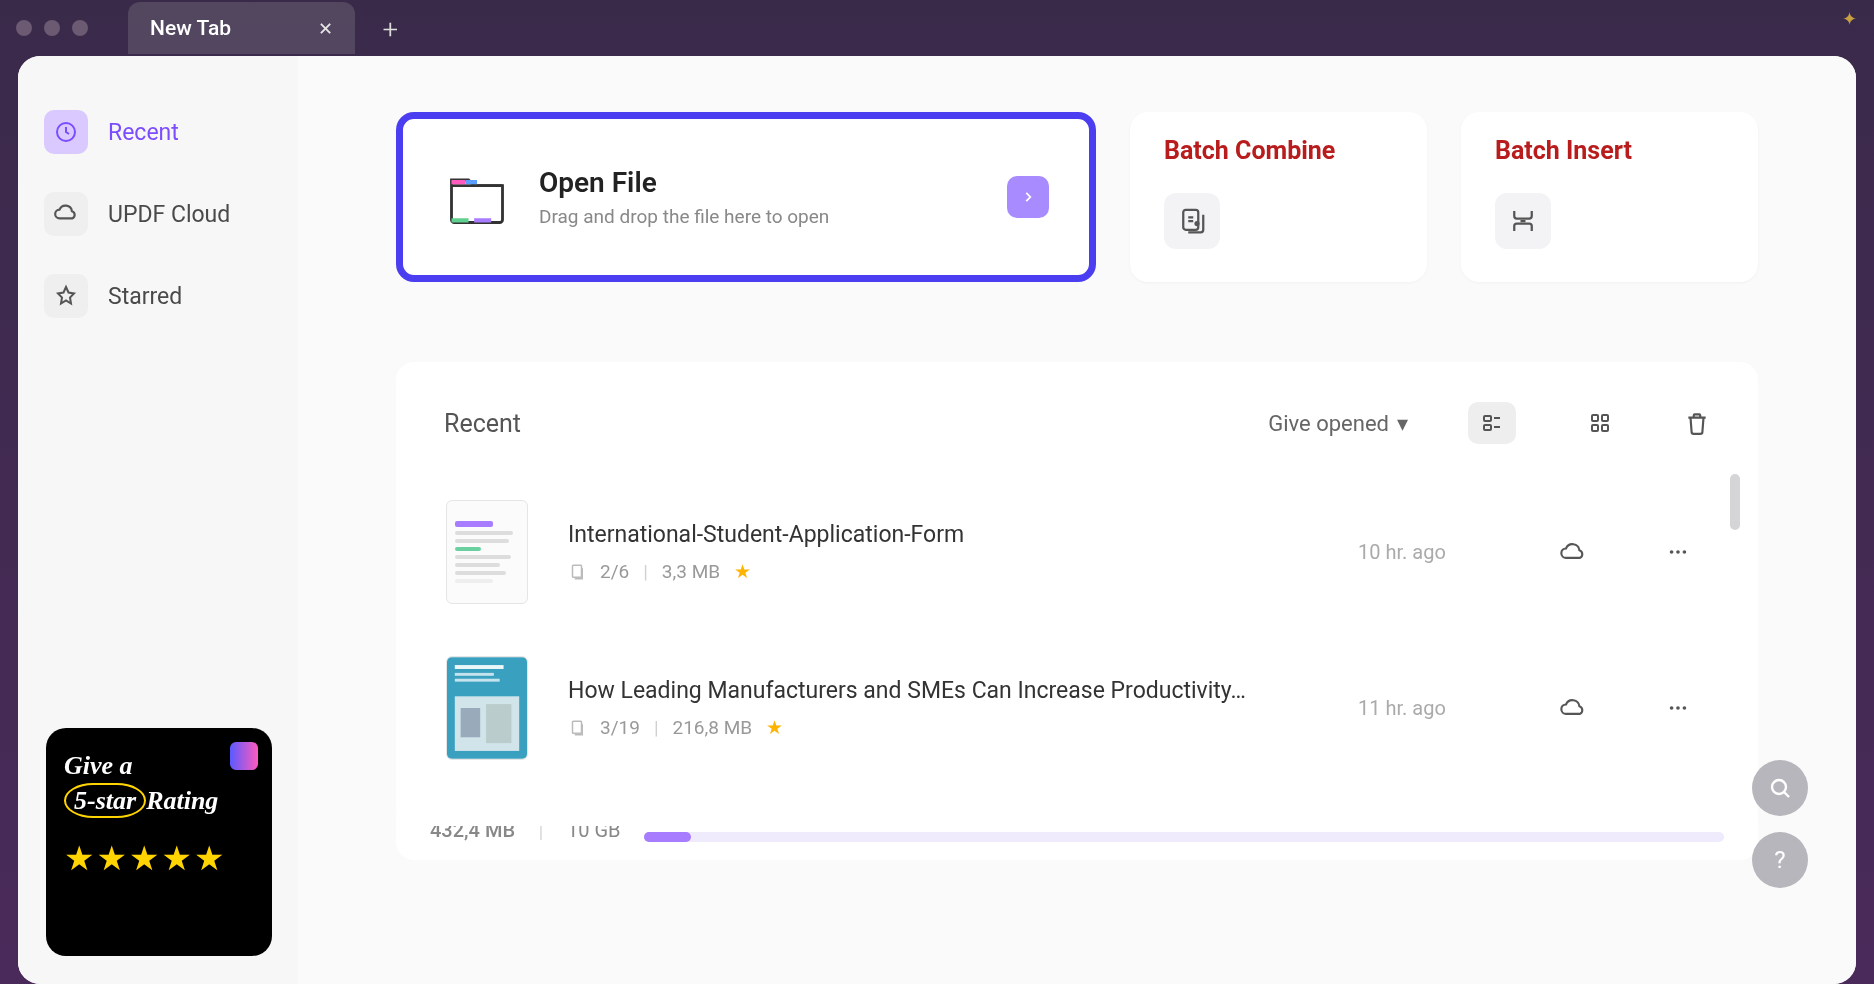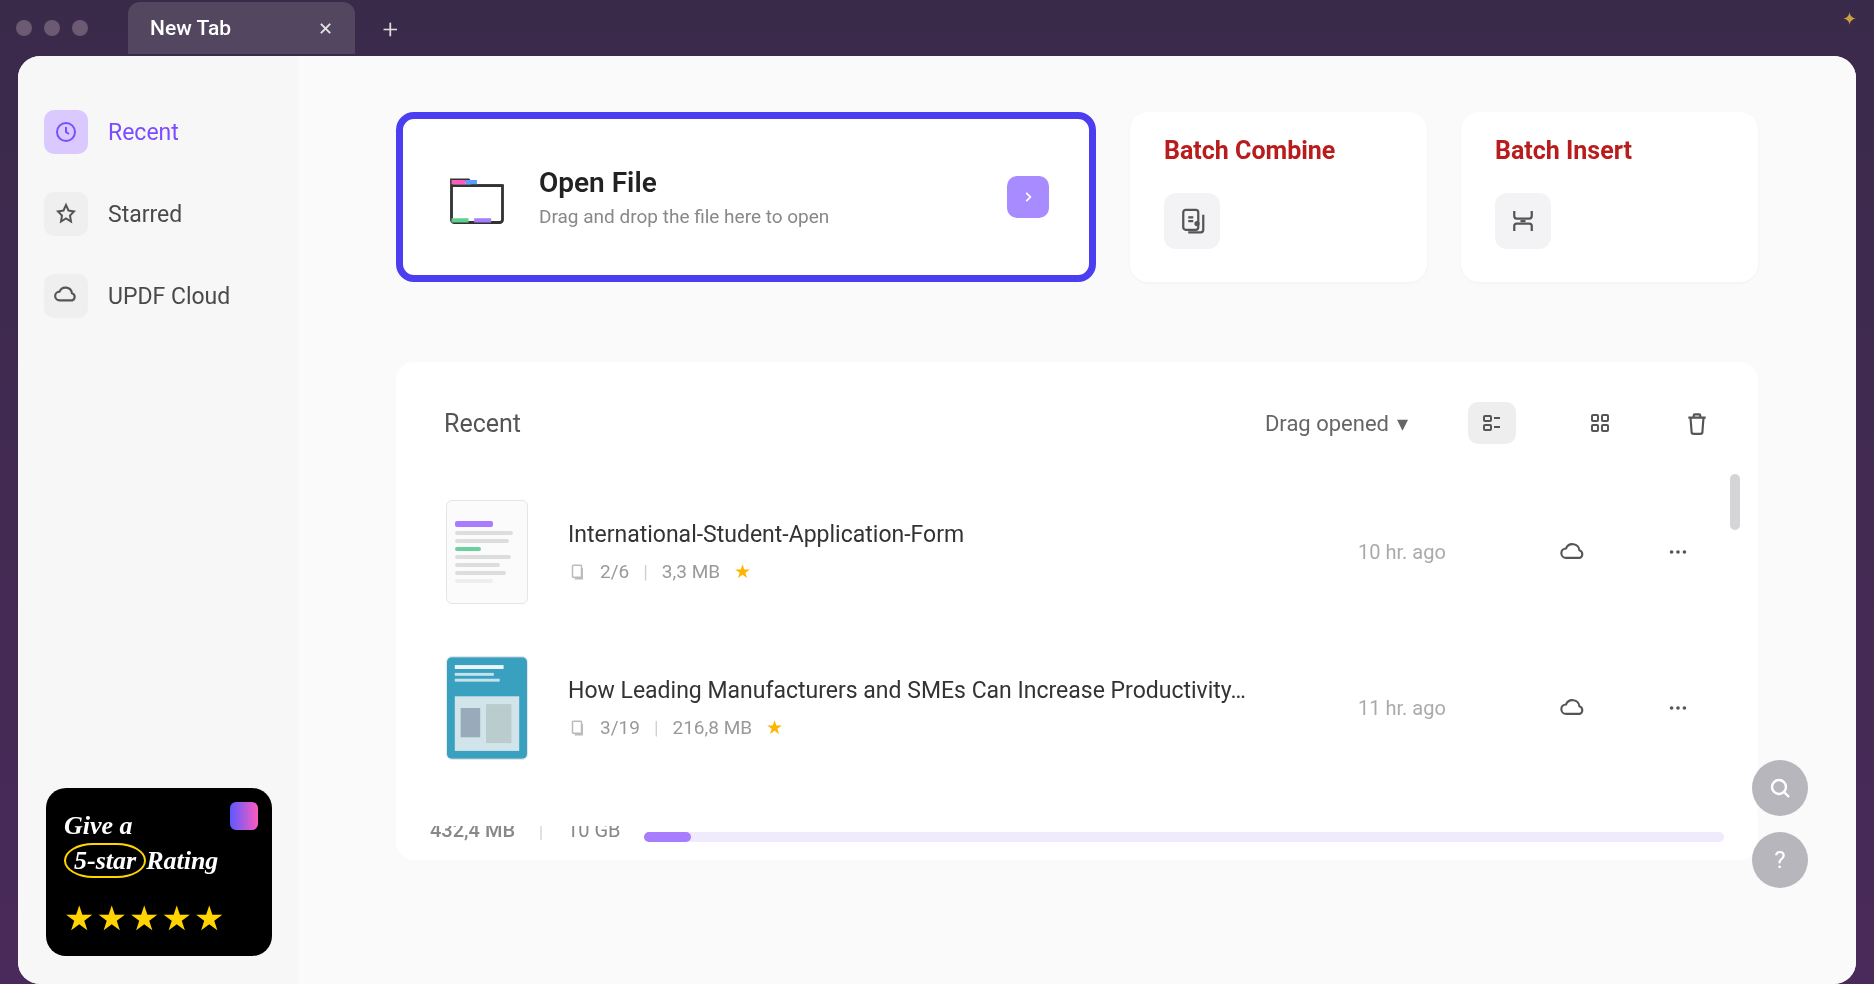--- a/index.html
+++ b/index.html
@@ -169,21 +169,21 @@
   .storage-bar {
     flex: 1; height: 10px; background: #efeafc; border-radius: 5px; position: relative;
   }
   .storage-fill {
     position:absolute; left:0; top:0; height:100%;
     background: #a77cff; border-radius: 5px;
   }
 
   .rating-popover {
     position: absolute; left: 28px; bottom: 28px;
-    width: 226px; height: 168px; border-radius: 20px;
+    width: 226px; height: 228px; border-radius: 20px;
     background: #000; color: #fff;
     padding: 22px 18px 14px 18px;
     font-family: Georgia, serif;
   }
   .rating-popover .tiny-icon {
     position:absolute; right:14px; top:14px;
     width:28px; height:28px; border-radius:6px;
     background: linear-gradient(90deg,#5a5aff,#ff5abf);
   }
   .rating-head { font-style: italic; font-size: 26px; font-weight: 700; line-height: 1.2; }
@@ -238,33 +238,33 @@
       <div class="side-icon">
         <svg width="24" height="24" viewBox="0 0 24 24" fill="none" stroke="#7c4dff" stroke-width="2">
             <circle cx="12" cy="12" r="9"></circle>
             <path d="M12 7v5l3 2"></path>
           </svg>
       </div>
       <span>Recent</span>
     </div>
     <div class="side-item">
       <div class="side-icon">
+        <svg width="26" height="26" viewBox="0 0 24 24" fill="none" stroke="#555" stroke-width="2">
+            <path d="M6 16a4 4 0 010-8 6 6 0 0111.5 1.5A3.5 3.5 0 0118 16H6z"></path>
+          </svg>
+      </div>
+      <span>UPDF Cloud</span>
+    </div>
+    <div class="side-item">
+      <div class="side-icon">
         <svg width="24" height="24" viewBox="0 0 24 24" fill="none" stroke="#555" stroke-width="2">
             <path d="M12 3l2.5 5.5L20 9.5l-4 4 1 6-5-3-5 3 1-6-4-4 5.5-1L12 3z"></path>
           </svg>
       </div>
       <span>Starred</span>
-    </div>
-    <div class="side-item">
-      <div class="side-icon">
-        <svg width="26" height="26" viewBox="0 0 24 24" fill="none" stroke="#555" stroke-width="2">
-            <path d="M6 16a4 4 0 010-8 6 6 0 0111.5 1.5A3.5 3.5 0 0118 16H6z"></path>
-          </svg>
-      </div>
-      <span>UPDF Cloud</span>
     </div>
   </div>
 
   <div class="main">
 
     <div class="top-cards">
       <div class="open-card">
         <div class="folder-icon">
           <svg width="68" height="68" viewBox="0 0 48 48" fill="none">
             <path d="M6 12h12l4 4h20v24a2 2 0 01-2 2H8a2 2 0 01-2-2V12z" stroke="#333" stroke-width="2" fill="#fff"></path>
@@ -308,21 +308,21 @@
             <path d="M10 12h4"></path>
           </svg>
         </div>
       </div>
     </div>
 
     <div class="recent-panel">
       <div class="recent-header">
         <div class="recent-title">Recent</div>
         <div class="sort-sel">
-          <span>Drag opened</span>
+          <span>Give opened</span>
           <span>▾</span>
         </div>
         <div class="view-btn active">
           <svg width="24" height="24" viewBox="0 0 24 24" fill="none" stroke="#555" stroke-width="2">
               <rect x="4" y="5" width="7" height="5" rx="1"></rect>
               <rect x="4" y="14" width="7" height="5" rx="1"></rect>
               <path d="M14 7h6M14 16h6"></path>
             </svg>
         </div>
         <div class="view-btn grid-btn">

